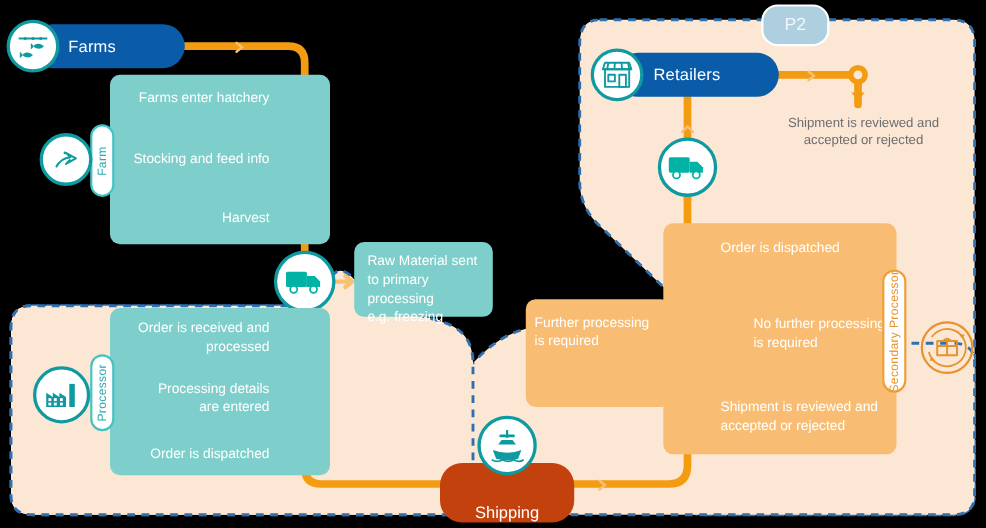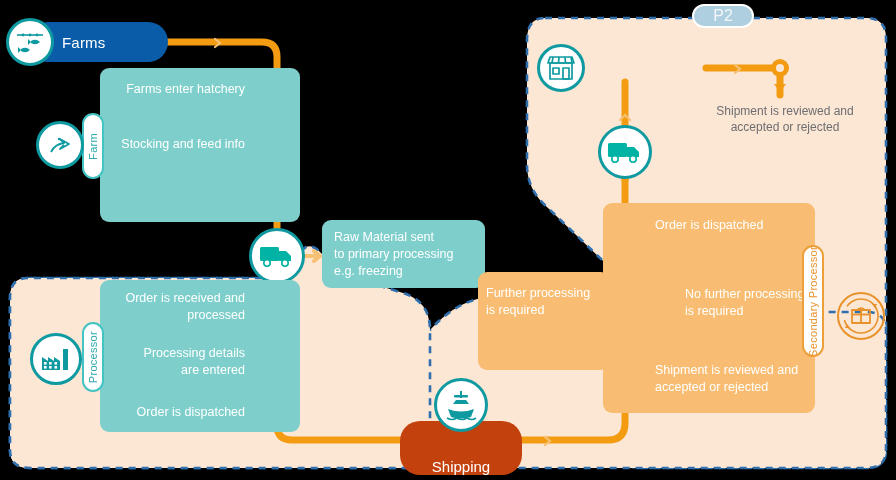--- a/index.html
+++ b/index.html
@@ -15,21 +15,21 @@
     display:flex;align-items:center;justify-content:flex-start;
     color:#fff;font-size:15px;letter-spacing:.2px;
   }
   .pill-gray{
     background:#c2410c;border-radius:20px;height:54px;
     display:flex;align-items:flex-end;justify-content:center;
     color:#fff;font-size:15px;
   }
   .pill-p2{
     background:#aecfe0;border:2px solid #fff;border-radius:15px;
-    height:24px;display:flex;align-items:center;justify-content:center;
+    height:38px;display:flex;align-items:center;justify-content:center;
     color:#f2f6f8;font-size:16px;
   }
 
   
   .circ{
     border-radius:50%;background:#fff;
     display:flex;align-items:center;justify-content:center;
   }
   .circ.teal{border:3px solid #0e9aa0;}
   .circ.ship{border:3px solid #0e9aa0;}
@@ -211,20 +211,21 @@
         <path d="M17,16 l-3,-3 l0,6 Z" fill="#0e9aa0" stroke="none"></path>
         <path d="M7,23 q5,-3 9,1 q-4,4 -9,1 Z" fill="#0e9aa0" stroke="none"></path>
         <path d="M7,24 l-3,-3 l0,6 Z" fill="#0e9aa0" stroke="none"></path>
       </g>
     </svg>
   </div>
 
   <div class="node panel-teal" style="left:100px;top:68px;width:200px;height:154px;"></div>
   <div class="step" style="left:110px;top:136px;width:135px;">Stocking and feed info</div>
   <div class="step" style="left:110px;top:81px;width:135px;">Farms enter hatchery</div>
+  <div class="step" style="left:110px;top:190px;width:135px;">Harvest</div>
 
   <div class="node vtab" style="left:82px;top:113px;width:22px;height:66px;">
     <span>Farm</span>
   </div>
   <div class="node circ teal" style="left:36px;top:121px;width:48px;height:48px;">
     <svg width="30" height="30" viewBox="0 0 30 30">
       <g stroke="#0e9aa0" stroke-width="1.8" fill="none" stroke-linejoin="round">
         <path d="M6,22 q4,-8 13,-9 l-4,-4 l9,5 l-9,5 l4,-4"></path>
         <circle cx="14" cy="9" r="1.2" fill="#0e9aa0" stroke="none"></circle>
       </g>
@@ -233,21 +234,21 @@
 
   <div class="node circ teal" style="left:249px;top:228px;width:56px;height:56px;">
     <svg width="36" height="26" viewBox="0 0 36 26">
       <rect x="1" y="4" width="19" height="14" rx="1.5" fill="#00b3a4"></rect>
       <path d="M20,8 l7,0 l5,5 l0,5 l-12,0 Z" fill="#00b3a4"></path>
       <circle cx="8" cy="20" r="3.2" fill="#fff" stroke="#00b3a4" stroke-width="1.6"></circle>
       <circle cx="26" cy="20" r="3.2" fill="#fff" stroke="#00b3a4" stroke-width="1.6"></circle>
     </svg>
   </div>
 
-  <div class="node note-teal" style="left:322px;top:220px;width:163px;height:68px;white-space:pre-line;">Raw Material sent
+  <div class="node note-teal" style="left:322px;top:220px;width:126px;height:68px;white-space:pre-line;">Raw Material sent
 to primary processing
 e.g. freezing</div>
 
   <div class="node panel-teal" style="left:100px;top:280px;width:200px;height:152px;"></div>
   <div class="step" style="left:110px;top:345px;width:135px;white-space:pre-line;">Processing details
 are entered</div>
   <div class="step" style="left:110px;top:290px;width:135px;white-space:pre-line;">Order is received and
 processed</div>
   <div class="step" style="left:110px;top:404px;width:135px;">Order is dispatched</div>
 
@@ -306,20 +307,23 @@
       <path d="M12,34 l-2,4 l5,0 Z" fill="#e8922b"></path>
       <g fill="none" stroke="#e8922b" stroke-width="1.8" stroke-linejoin="round">
         <rect x="17" y="20" width="18" height="13"></rect>
         <line x1="17" y1="24.5" x2="35" y2="24.5"></line>
         <line x1="26" y1="20" x2="26" y2="33"></line>
       </g>
       <path d="M22,20 q4,-4 8,0" fill="none" stroke="#e8922b" stroke-width="1.6"></path>
     </svg>
   </div>
 
+  <div class="node pill-blue" style="left:560px;top:48px;width:148px;padding-left:34px;">
+    <span>Retailers</span>
+  </div>
   <div class="node circ teal" style="left:537px;top:44px;width:48px;height:48px;">
     <svg width="32" height="30" viewBox="0 0 32 30">
       <g stroke="#0e9aa0" stroke-width="1.7" fill="none" stroke-linejoin="round">
         <path d="M3,10 L5,4 L27,4 L29,10 Z"></path>
         <path d="M8,4 L7,10 M14,4 L13.5,10 M20,4 L20.5,10 M26,4 L27,10"></path>
         <rect x="5" y="10" width="22" height="16"></rect>
         <rect x="8" y="15" width="6" height="6"></rect>
         <rect x="18" y="15" width="6" height="11"></rect>
       </g>
     </svg>

